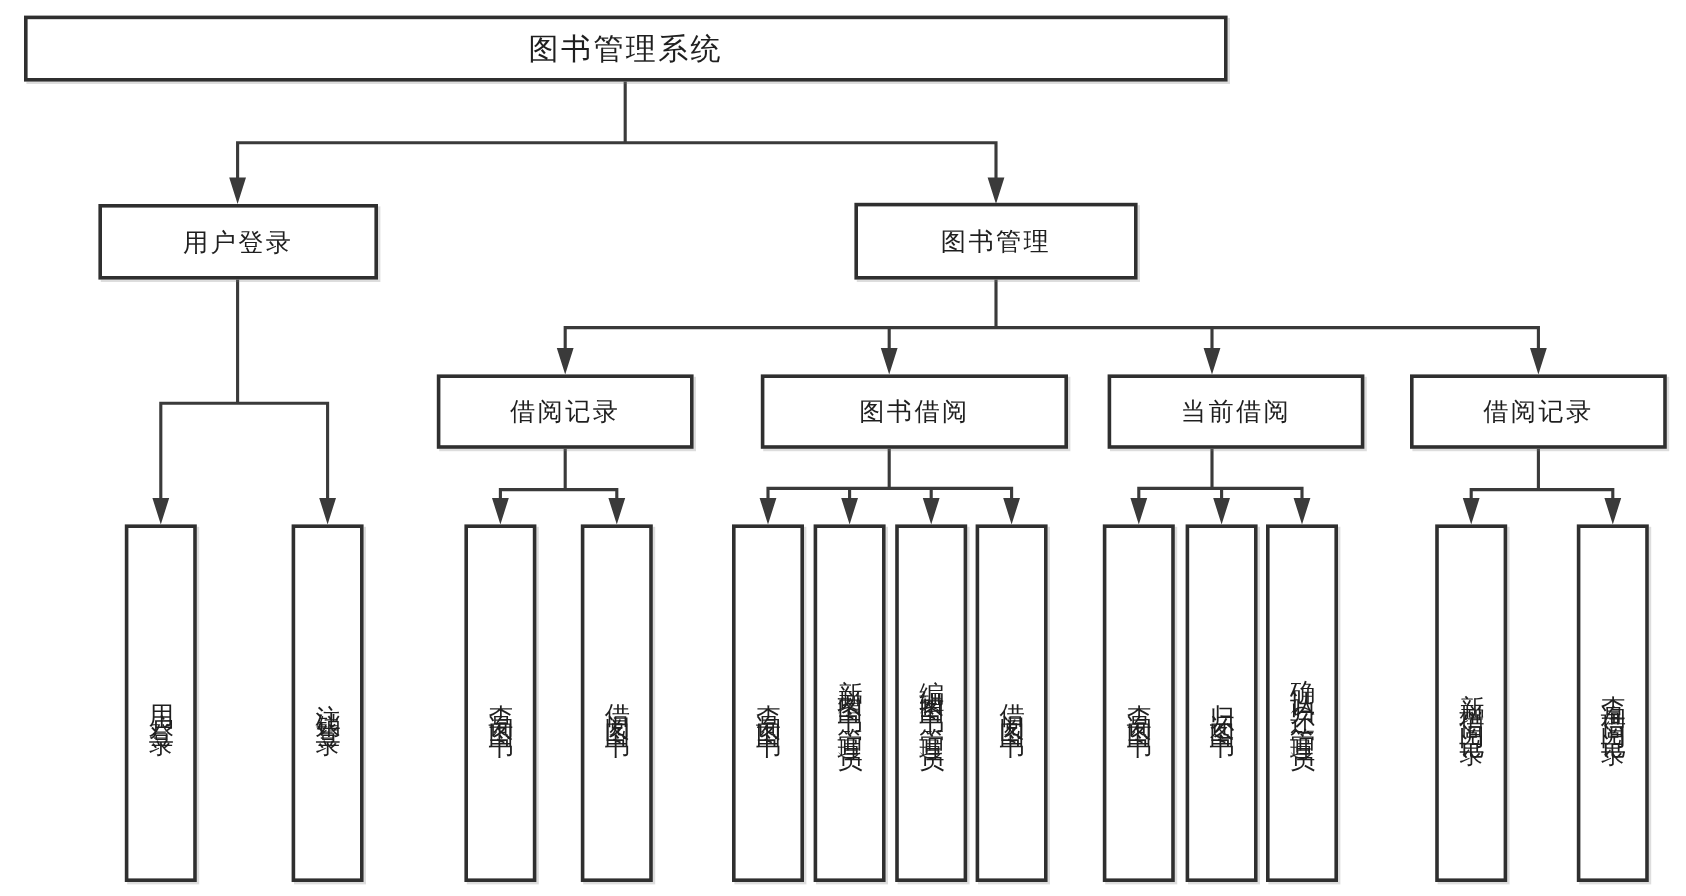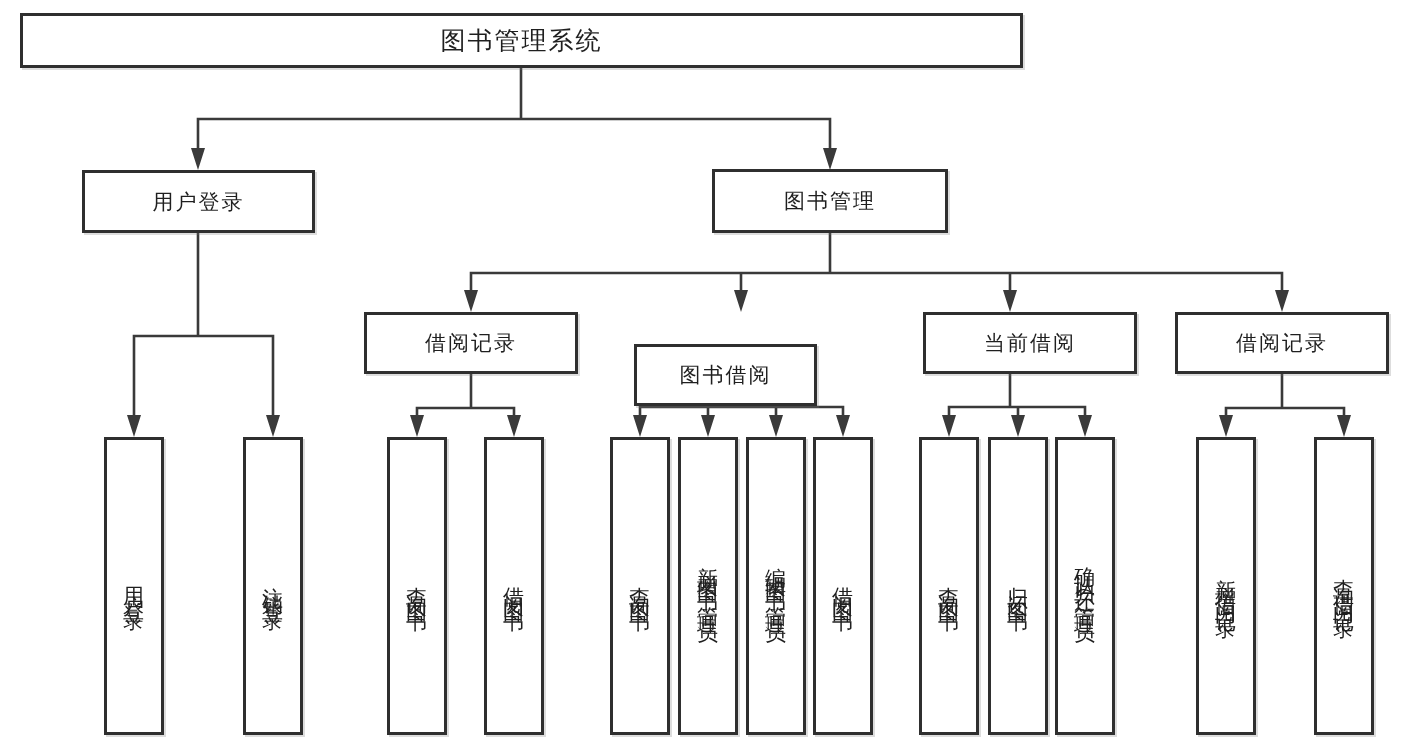--- a/index.html
+++ b/index.html
@@ -111,21 +111,21 @@
   <div class="node" style="left:82px; top:170px; width:233px; height:63px;">
     <span class="lbl">用户登录</span>
   </div>
   <div class="node" style="left:712px; top:169px; width:236px; height:64px;">
     <span class="lbl">图书管理</span>
   </div>
 
   <div class="node" style="left:364px; top:312px; width:214px; height:62px;">
     <span class="lbl">借阅记录</span>
   </div>
-  <div class="node" style="left:634px; top:312px; width:183px; height:62px;margin-top:32px;">
+  <div class="node" style="left:634px; top:312px; width:256px; height:62px;">
     <span class="lbl">图书借阅</span>
   </div>
   <div class="node" style="left:903px; top:312px; width:214px; height:62px;margin-left:20px;">
     <span class="lbl">当前借阅</span>
   </div>
   <div class="node" style="left:1175px; top:312px; width:214px; height:62px;">
     <span class="lbl">借阅记录</span>
   </div>
 
   <div class="leaf" style="left:104px;">

